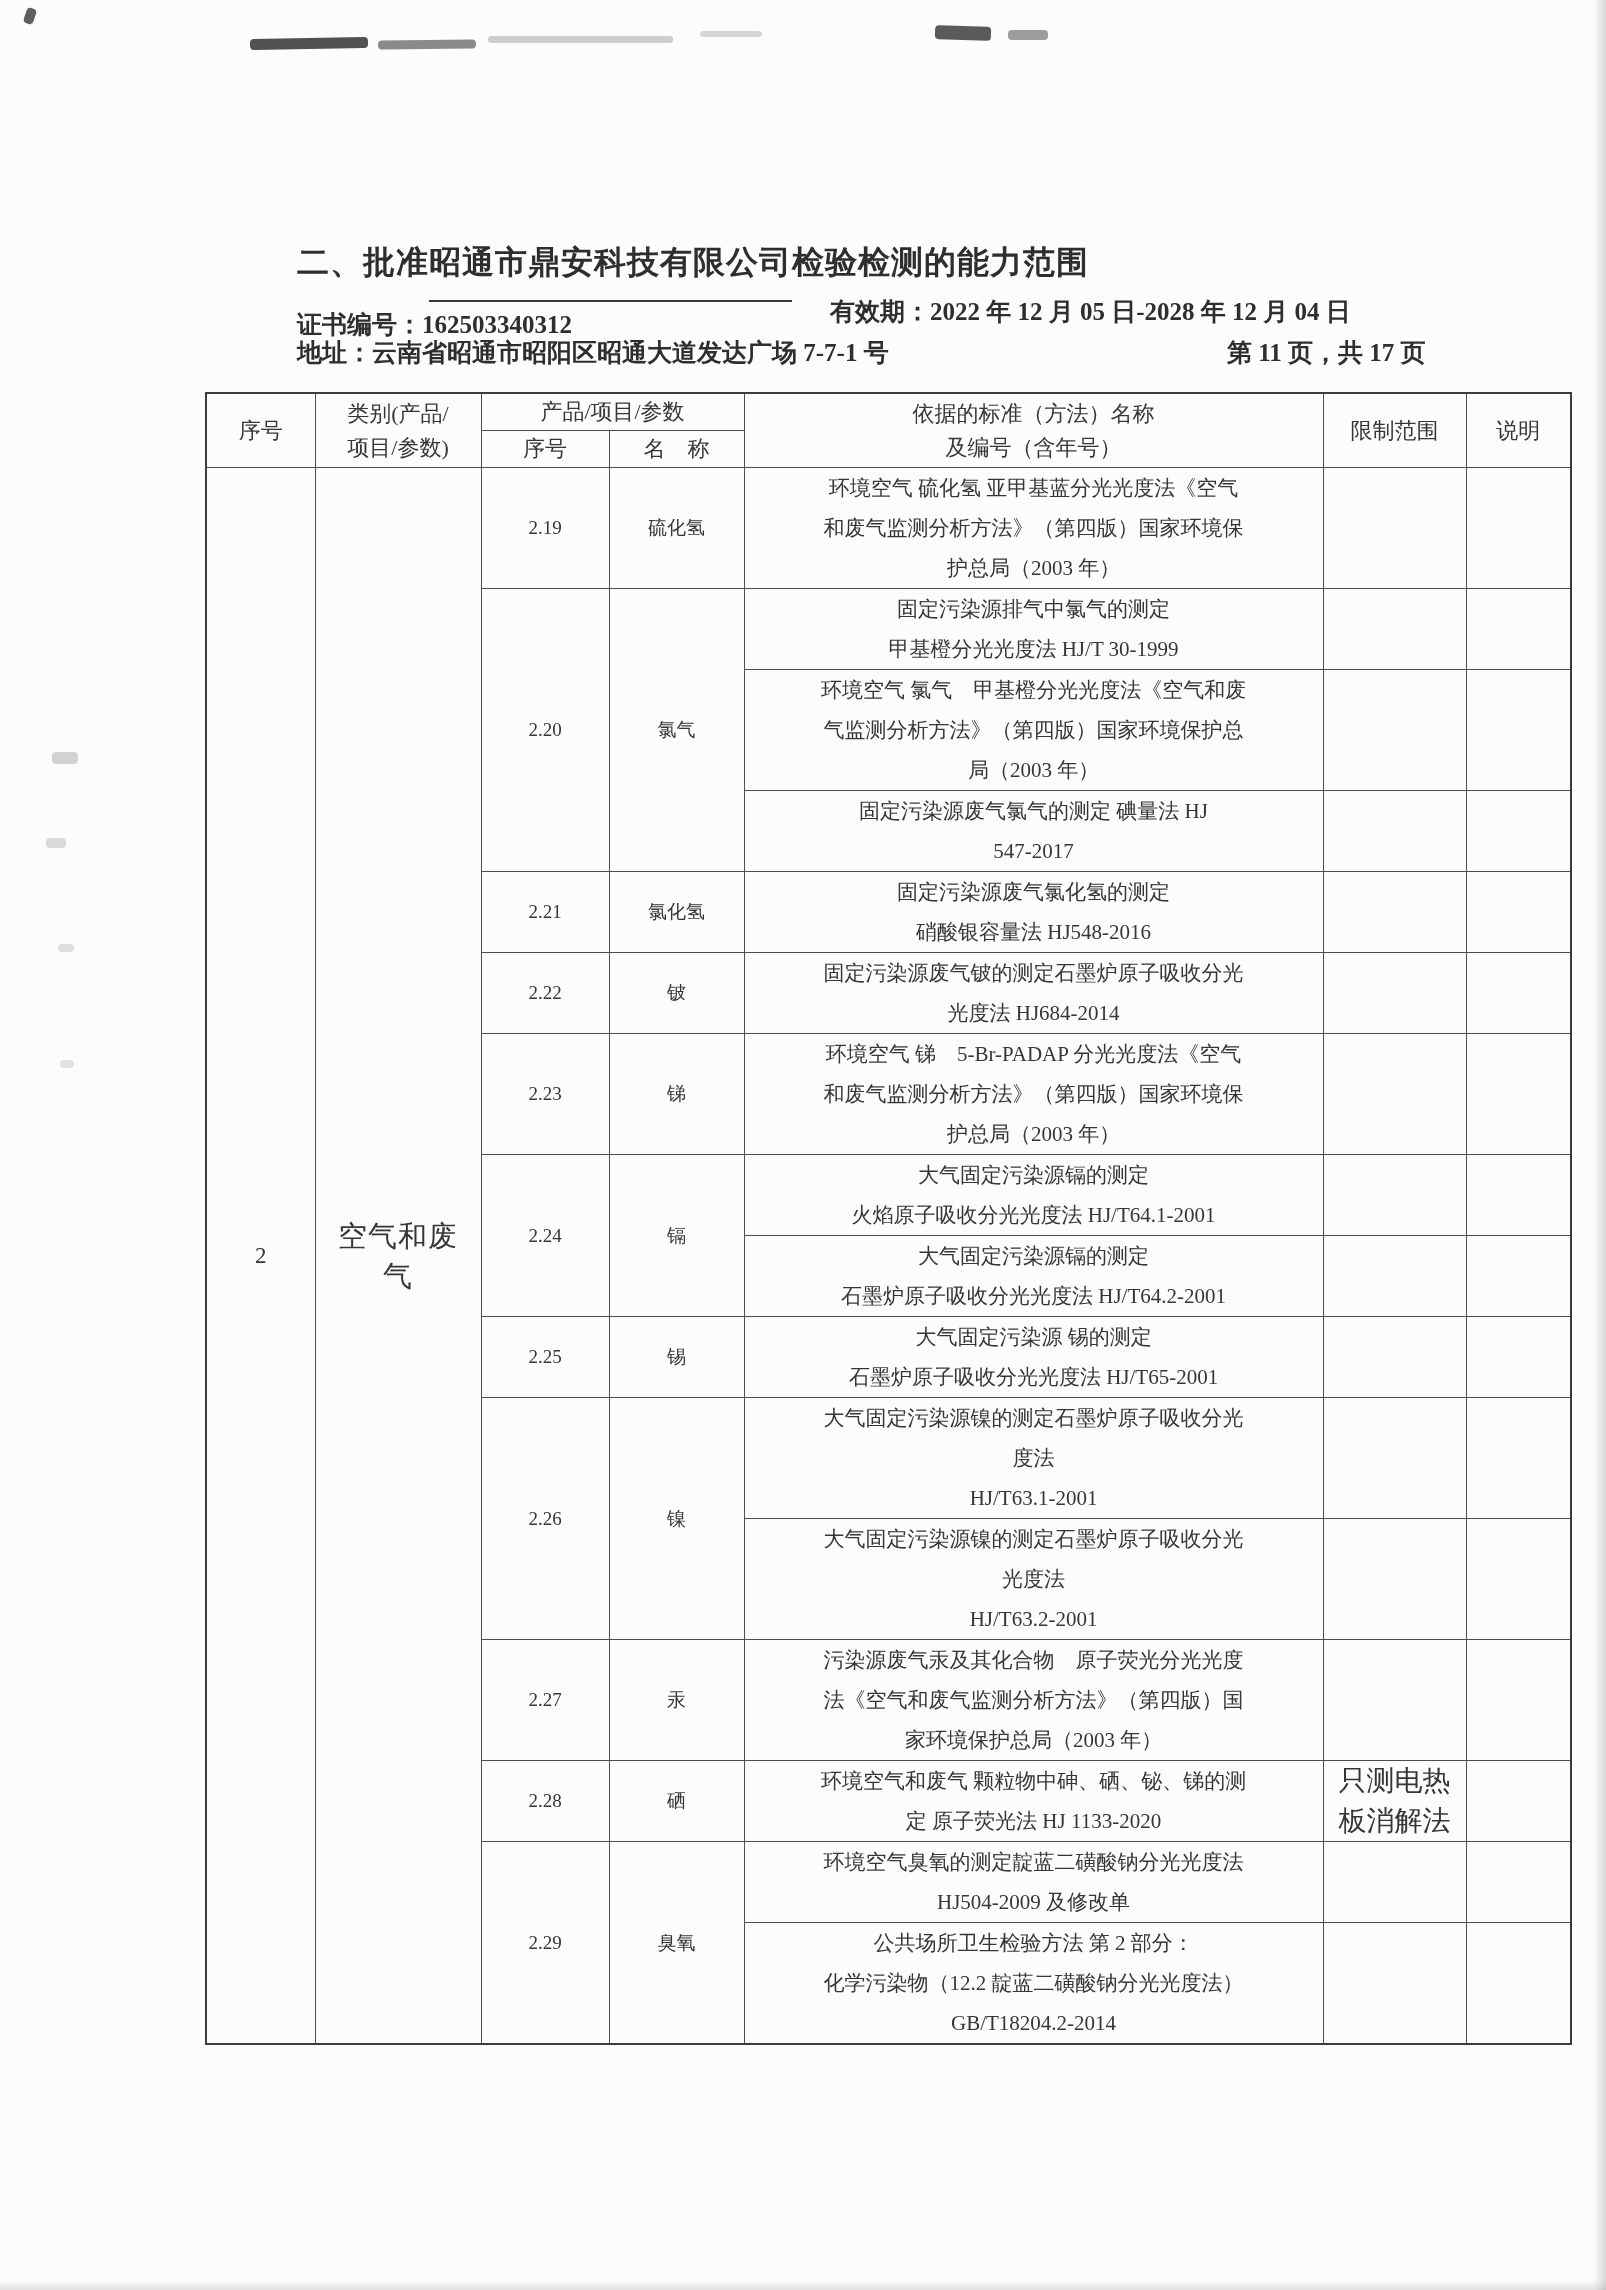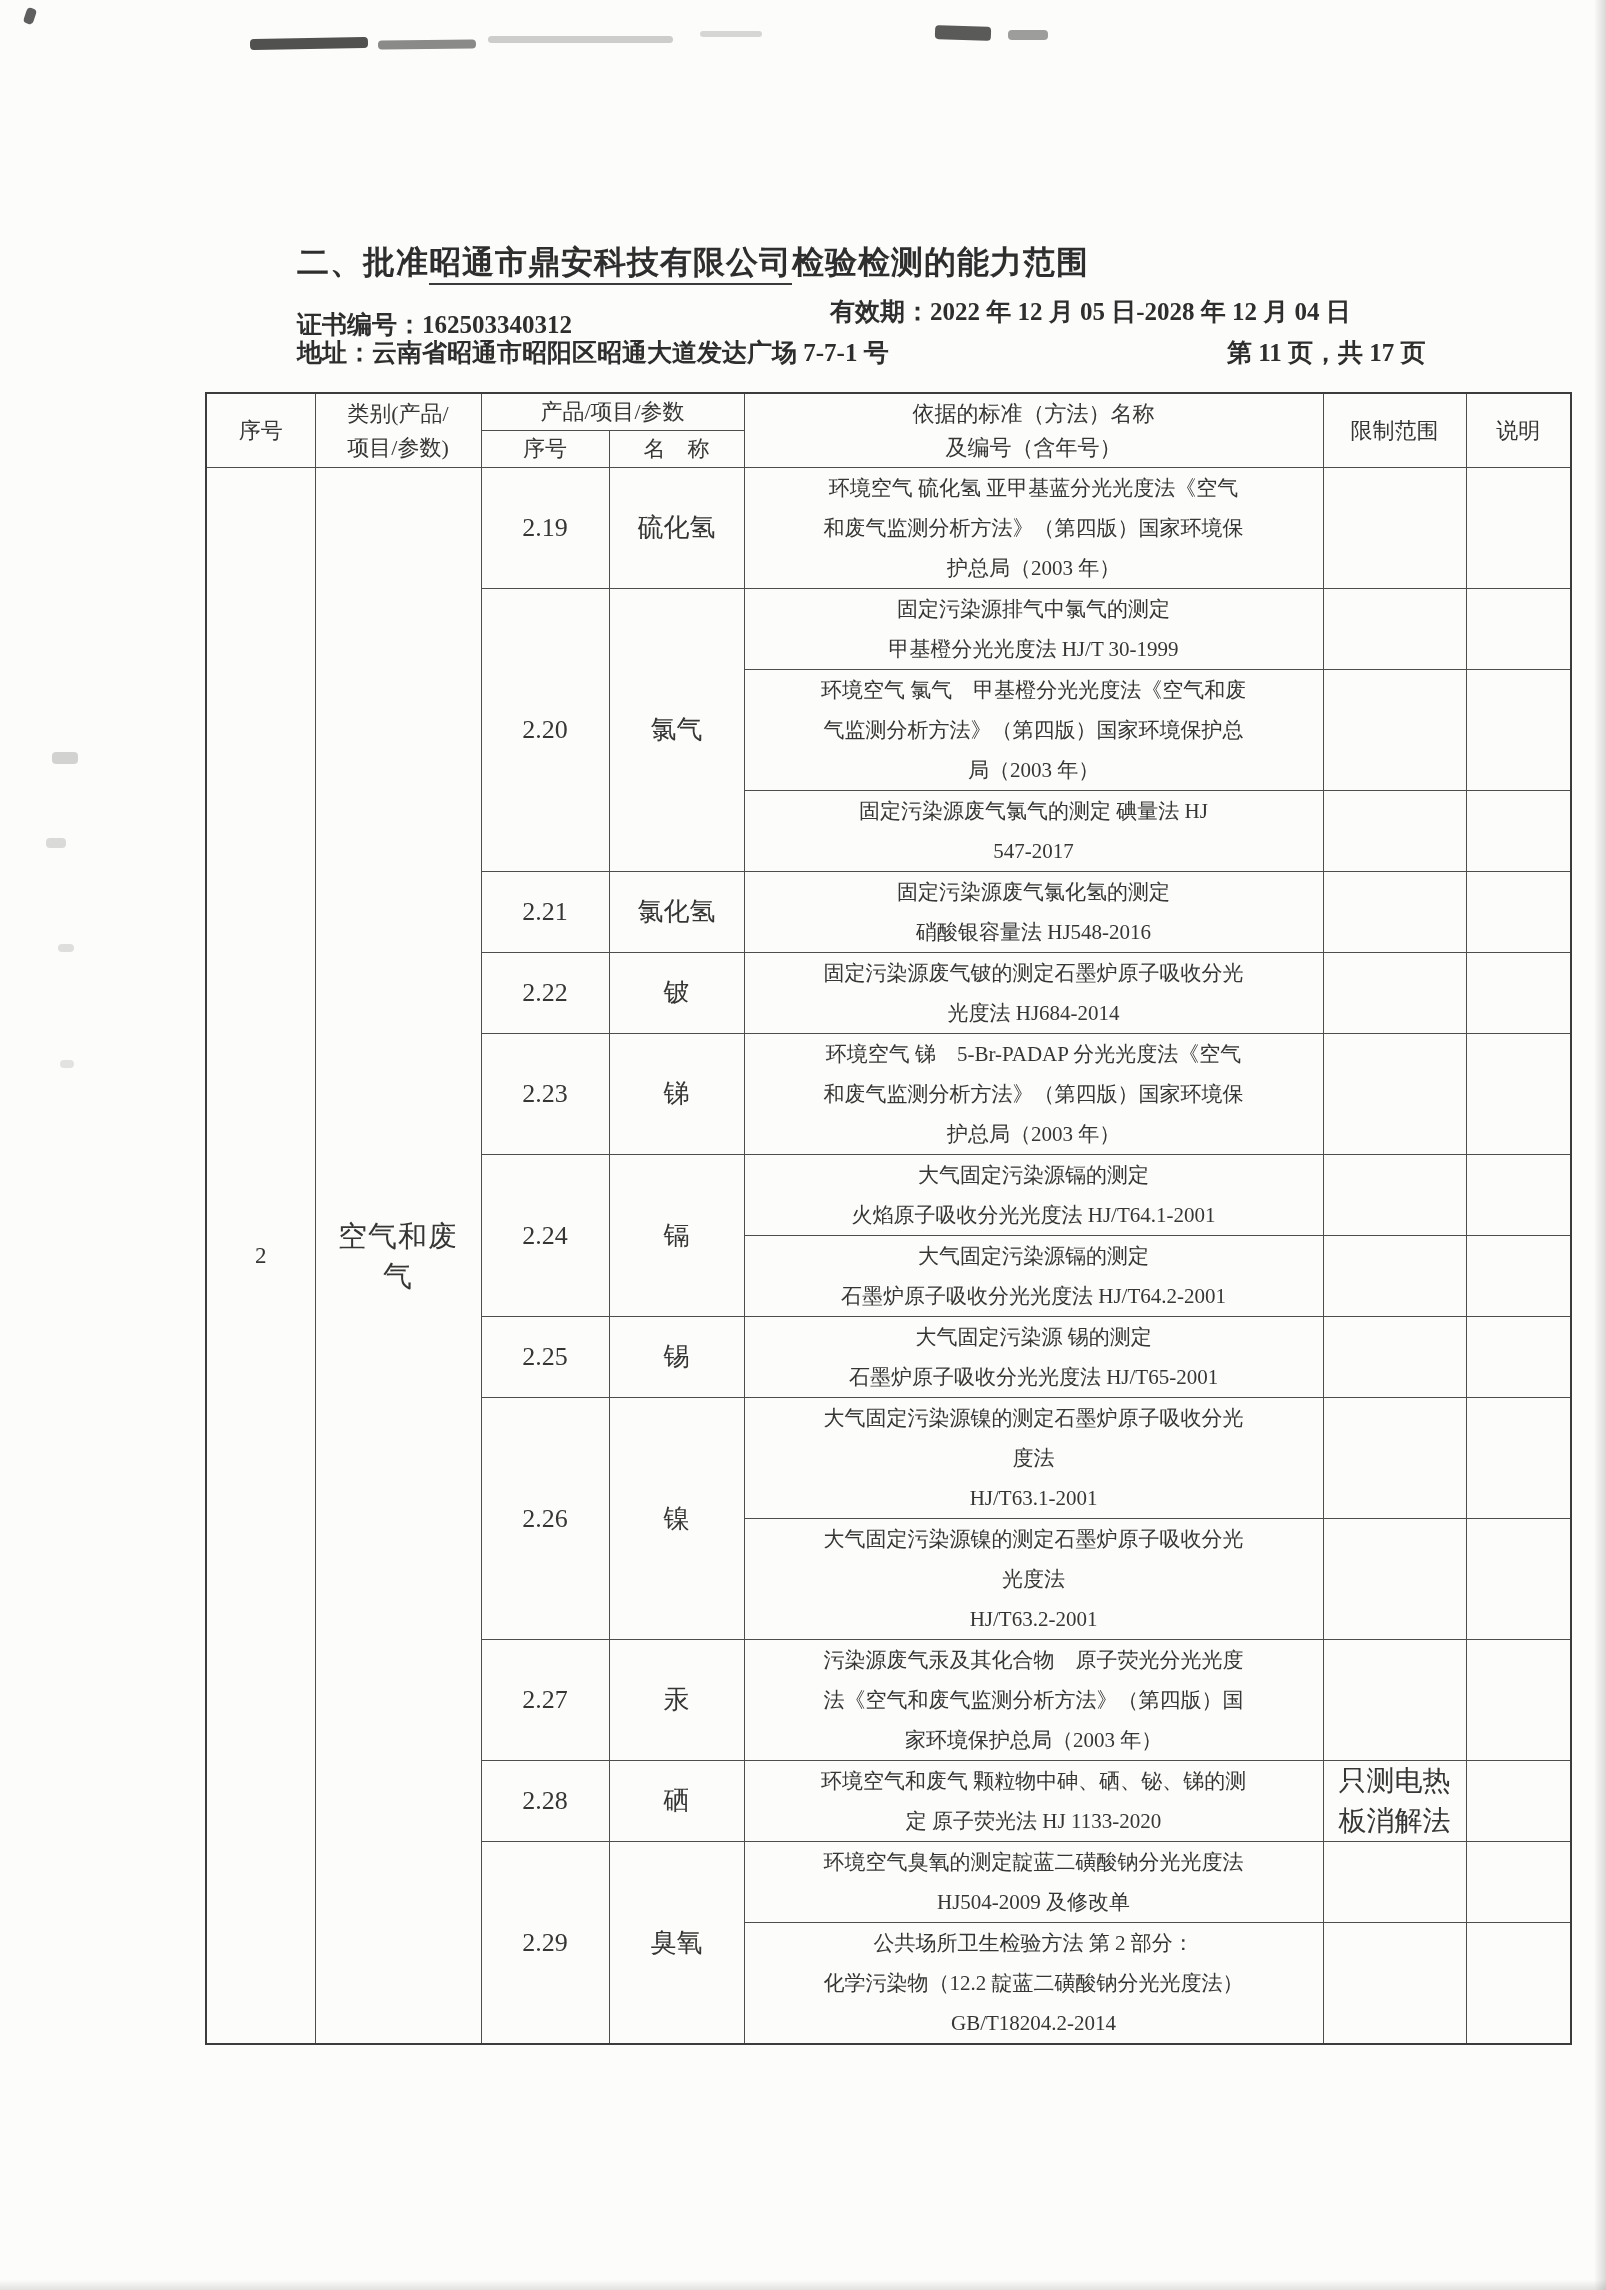--- a/index.html
+++ b/index.html
@@ -10,41 +10,41 @@
     overflow:hidden;
     font-family:"Liberation Serif","DejaVu Serif",serif;
     color:#333;
   }
   
   .doc-title{
     position:absolute;left:297px;top:241px;
     font-size:32px;font-weight:700;letter-spacing:1px;color:#2e2e2e;
     white-space:nowrap;
   }
-  .doc-title .underlined{border-bottom:2px solid #3a3a3a;padding-bottom:3px;}
+  .doc-title .underlined{border-bottom:2px solid #3a3a3a;padding-bottom:20px;}
   .meta-line{position:absolute;font-size:25px;font-weight:700;color:#2e2e2e;white-space:nowrap;}
   .m-cert{left:297px;top:308px;}
   .m-valid{left:830px;top:295px;}
   .m-addr{left:297px;top:336px;}
   .m-page{left:1227px;top:336px;}
   
   table.cap{
     position:absolute;left:205px;top:392px;
     width:1365px;border-collapse:collapse;table-layout:fixed;
     font-size:21px;color:#363636;
   }
   table.cap{border:2px solid #3c3c3c;}
   table.cap th,table.cap td{
     border:1px solid #4d4d4d;
     padding:0 8px;vertical-align:middle;text-align:center;
     overflow:hidden;
   }
   table.cap th{font-weight:400;font-size:22px;line-height:34px;height:36px;}
   table.cap td{line-height:40px;}
-  td.name-cell,td.no-cell{font-size:26px;}
+  td.name-cell,td.no-cell{font-size:19px;}
   td.seq-cell{font-size:23px;}
   td.category-cell{font-size:29px;letter-spacing:1px;}
   .line{height:40px;line-height:40px;white-space:nowrap;}
   th .line{height:34px;line-height:34px;}
   td.limit-cell{font-size:28px;}
   
   .artifact{position:absolute;background:#2b2b2b;border-radius:4px;}
   .a1{left:25px;top:8px;width:10px;height:16px;opacity:.75;transform:rotate(18deg);}
   .a2{left:250px;top:38px;width:118px;height:11px;opacity:.82;transform:rotate(-1deg);}
   .a3{left:378px;top:40px;width:98px;height:9px;opacity:.55;transform:rotate(-.6deg);}

